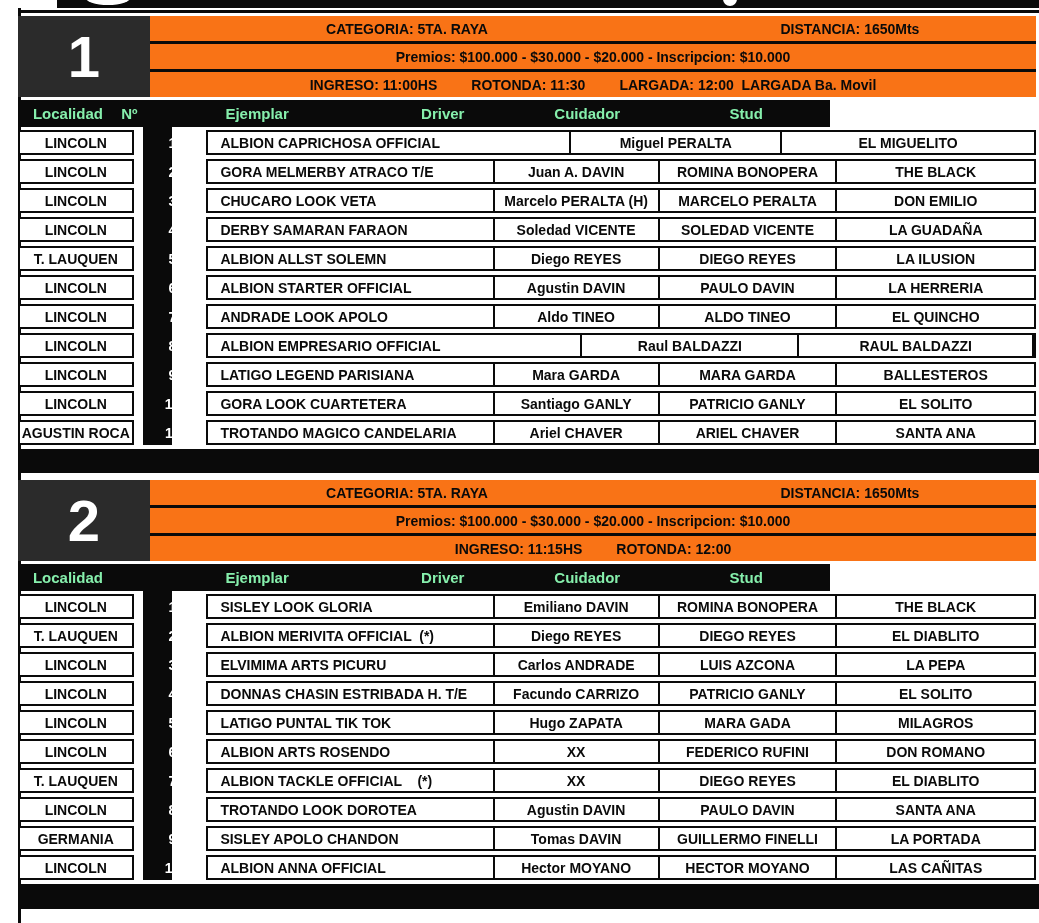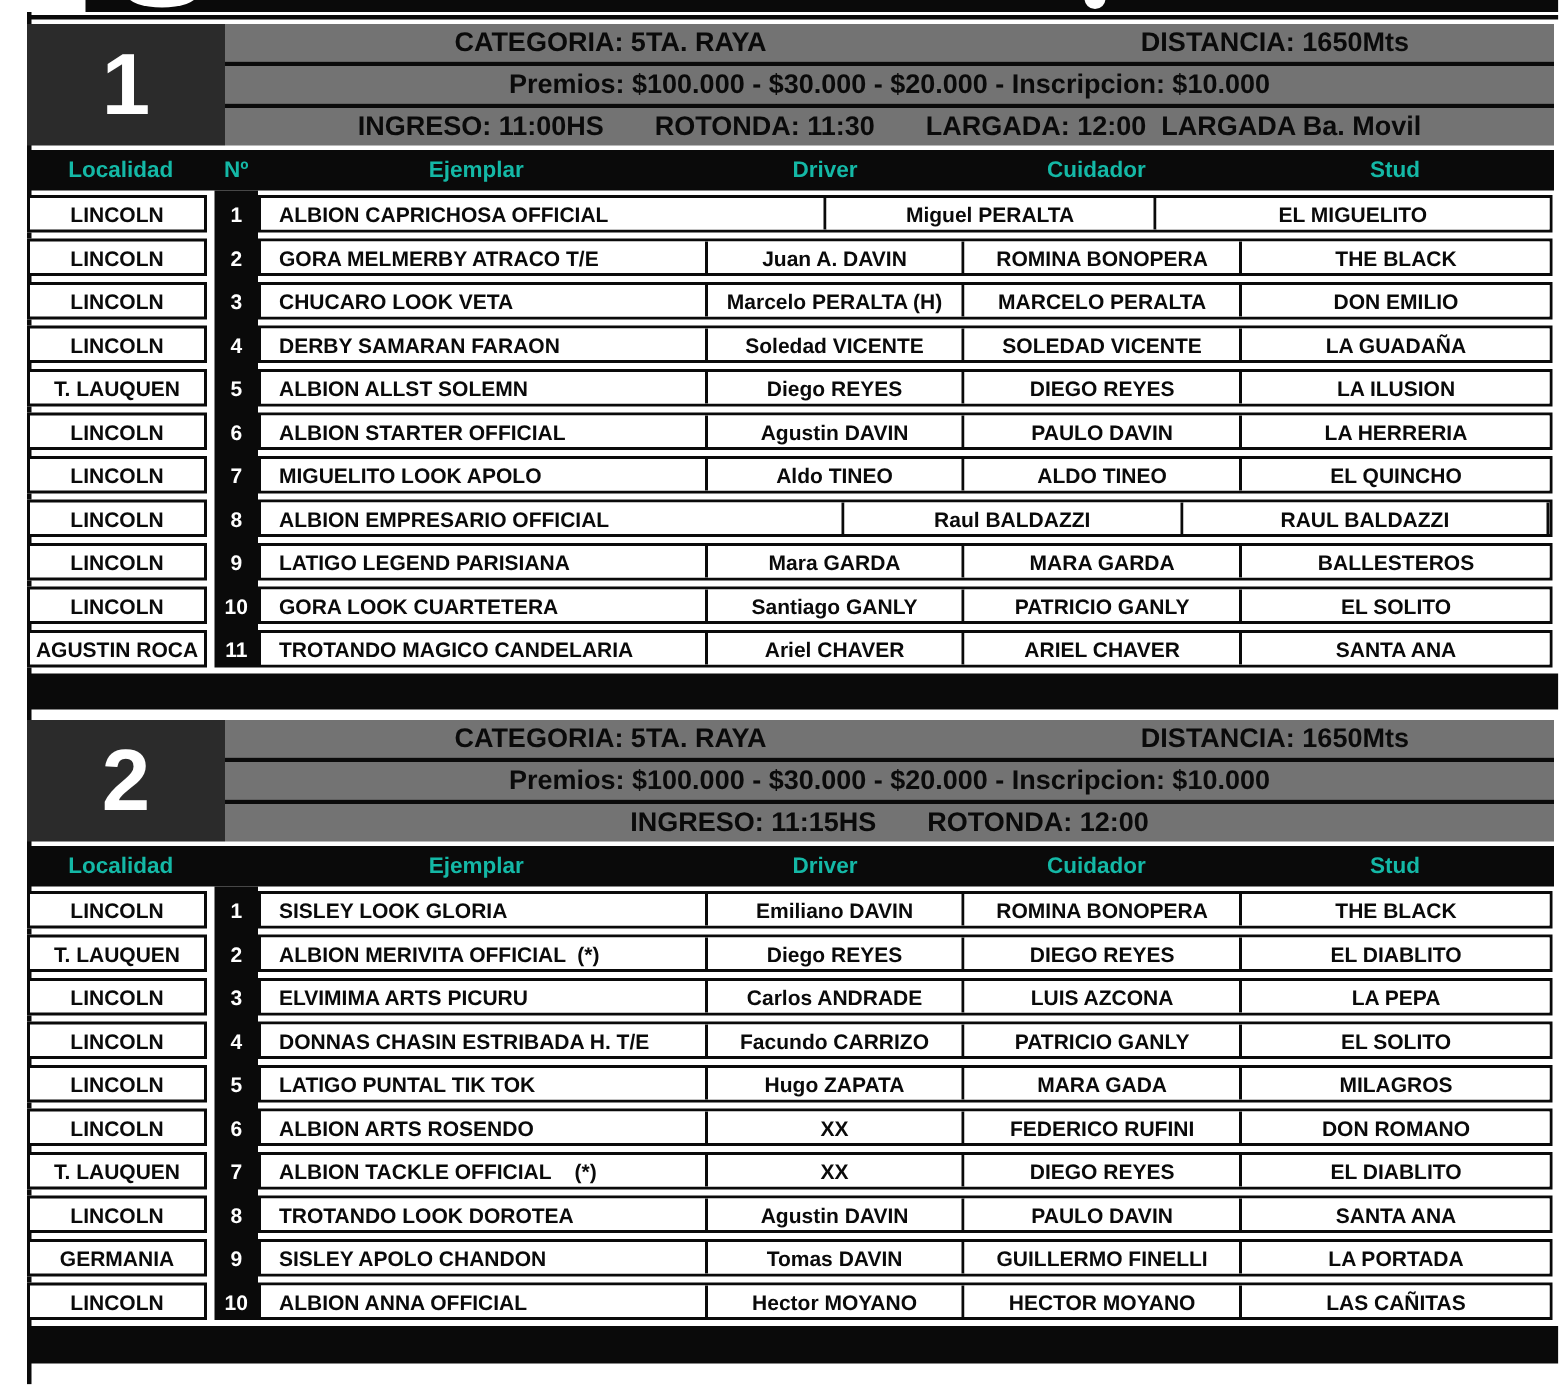--- a/index.html
+++ b/index.html
@@ -22,41 +22,41 @@
   .content{position:absolute;top:13px;left:18px;width:1021px;}
 
   
   .race-head{display:flex;margin-top:3px;width:1018px;}
   .race-number{
     width:132px;height:81px;background:#2b2b2b;color:#fff;
     display:flex;align-items:center;justify-content:center;
     font-size:58px;line-height:1;
   }
   .race-info{width:886px;display:flex;flex-direction:column;}
-  .info-line{height:25px;background:#737373;display:flex;align-items:center;justify-content:center;font-size:18px;white-space:pre;}
+  .info-line{height:25px;background:#f97316;display:flex;align-items:center;justify-content:center;font-size:14px;white-space:pre;}
   .info-sep{height:3px;background:#0a0a0a;}
   .line1{justify-content:flex-start;}
   .line1 .cat{flex:0 0 58%;text-align:center;}
   .line1 .dist{flex:0 0 42%;text-align:center;}
   .line3 span{margin:16px 17px;}
 
   
-  .thead{display:flex;margin-top:3px;width:1018px;height:27px;background:#0a0a0a;color:#14b8a6;align-items:center;font-size:15px;}
+  .thead{display:flex;margin-top:3px;width:812px;height:27px;background:#0a0a0a;color:#86efac;align-items:center;font-size:15px;}
   .th{text-align:center;}
   .th-loc{width:125px;}
   .th-num{width:29px;}
   .th-ej{width:291px;}
   .th-dr{width:174px;}
   .th-cu{width:188px;}
   .th-st{width:210px;}
 
   
   .tbody{position:relative;margin-top:3px;width:1018px;}
   .num-band{position:absolute;left:125px;top:-3px;bottom:0;width:29px;background:#0a0a0a;}
-  .row{position:relative;display:flex;height:25px;margin-bottom:4px;}
+  .row{position:relative;display:flex;height:25px;margin-bottom:4px;gap:20px;}
   .cell{box-sizing:border-box;display:flex;align-items:center;justify-content:center;font-size:14px;background:#fff;white-space:pre;}
   .loc{width:120px;border:2px solid #0a0a0a;margin-right:5px;}
   .num{width:29px;background:transparent;color:#fff;font-size:14px;}
   .grp{display:flex;width:863px;box-sizing:border-box;border:2px solid #0a0a0a;}
   .grp .cell{border:0;}
   .ej{flex:291 0 0;justify-content:flex-start;padding-left:12px;border-right:2px solid #0a0a0a !important;}
   .dr{flex:174 0 0;border-right:2px solid #0a0a0a !important;}
   .cu{flex:188 0 0;border-right:2px solid #0a0a0a !important;}
   .st{flex:210 0 0;}
 
@@ -170,21 +170,21 @@
       <div class="cell dr">Agustin DAVIN</div>
       <div class="cell cu">PAULO DAVIN</div>
       <div class="cell st">LA HERRERIA</div>
     </div>
   </div>
 
   <div class="row">
     <div class="cell loc">LINCOLN</div>
     <div class="cell num">7</div>
     <div class="grp">
-      <div class="cell ej">MIGUELITO LOOK APOLO</div>
+      <div class="cell ej">ANDRADE LOOK APOLO</div>
       <div class="cell dr">Aldo TINEO</div>
       <div class="cell cu">ALDO TINEO</div>
       <div class="cell st">EL QUINCHO</div>
     </div>
   </div>
 
   <div class="row">
     <div class="cell loc">LINCOLN</div>
     <div class="cell num">8</div>
     <div class="grp">

